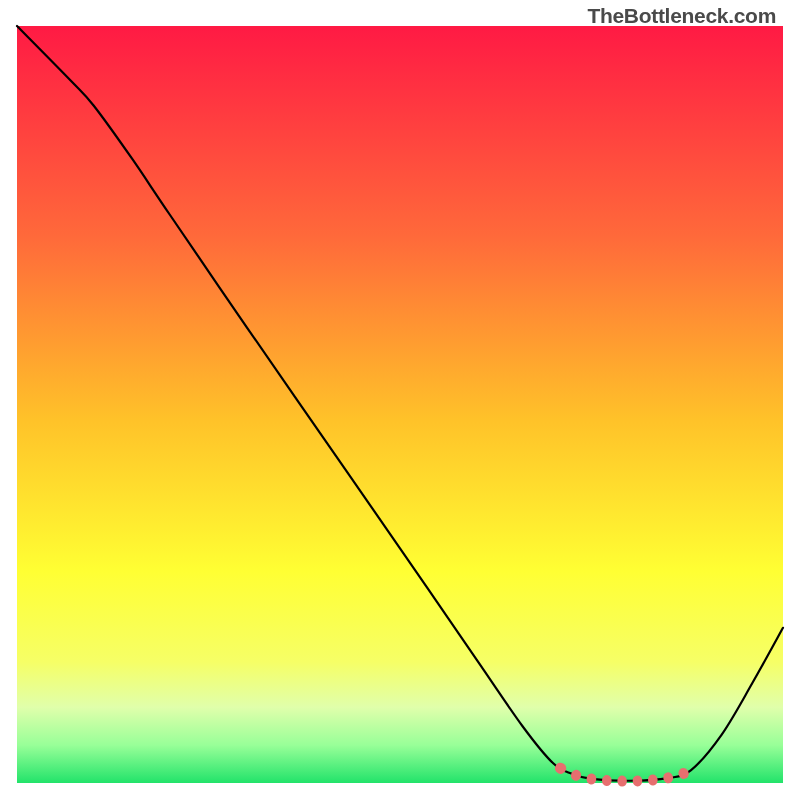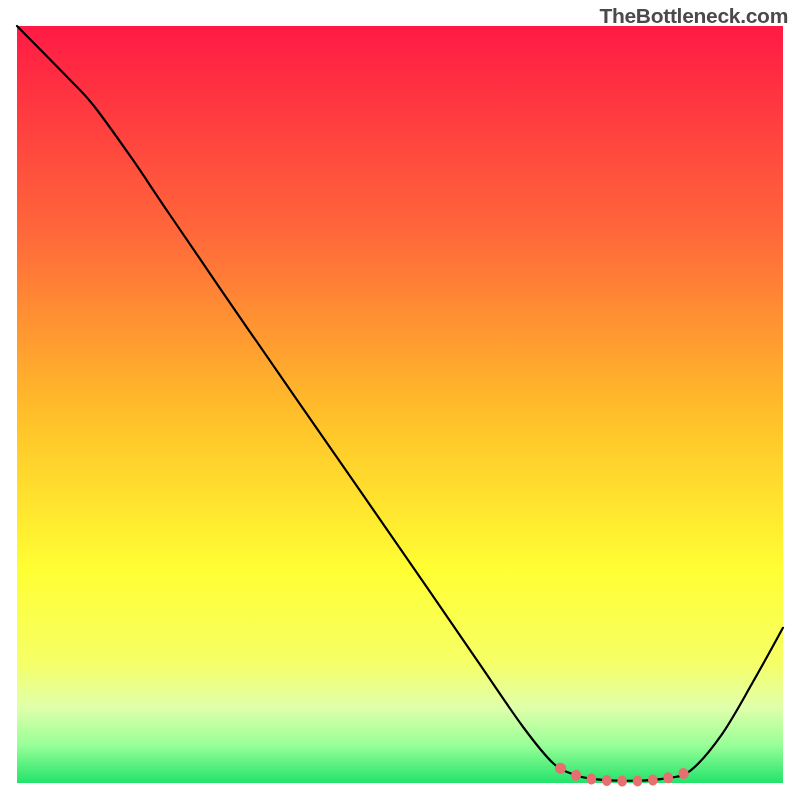--- a/index.html
+++ b/index.html
@@ -7,21 +7,21 @@
     padding: 0;
     width: 800px;
     height: 800px;
     background: #ffffff;
     font-family: Arial, Helvetica, sans-serif;
     overflow: hidden;
   }
   .watermark {
     position: absolute;
     top: 4px;
-    right: 12px;
+    right: 24px;
     font-size: 21px;
     font-weight: bold;
     color: #4a4a4a;
     letter-spacing: -0.3px;
     margin-left: 30px;
   }
   #chart-svg {
     position: absolute;
     left: 0;
     top: 0;

